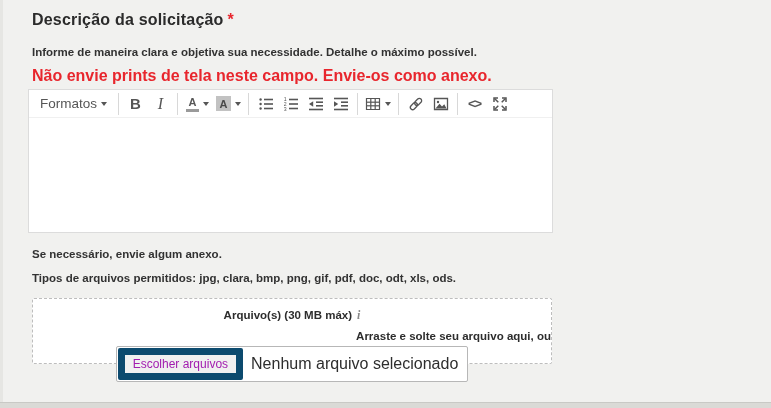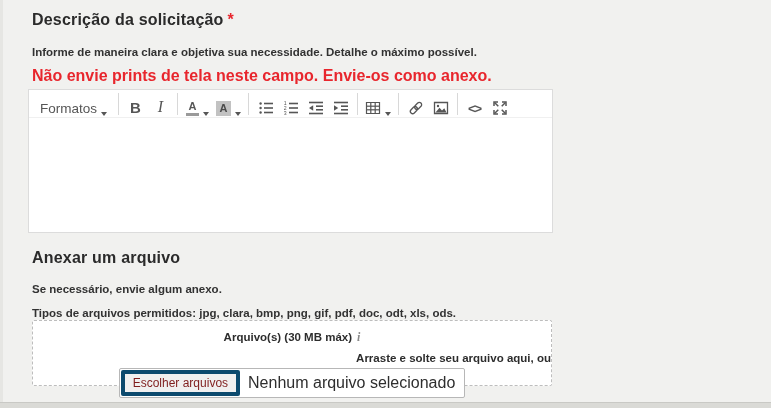--- a/index.html
+++ b/index.html
@@ -14,51 +14,51 @@
   .content{position:absolute;left:32px;top:10px;width:521px;}
 
   .section-title{font-size:16px;font-weight:bold;color:#2b2b2b;line-height:20px;margin:0 0 15px 0;letter-spacing:.2px;}
   .req{color:#e8262d;font-weight:bold;margin-left:4px;}
   .help-line{font-size:11.5px;font-weight:bold;color:#323232;line-height:14px;margin:0 0 10px 0;}
   .warn-line{font-size:16px;font-weight:bold;color:#e8262d;line-height:14px;margin:0 0 6px 0;}
 
   
   .editor{margin-left:-4px;width:525px;background:#fff;border:1px solid #dcdcdc;box-sizing:border-box;}
   .toolbar{height:27px;display:flex;align-items:center;padding:0 4px;border-bottom:1px solid #f0f0f0;}
-  .tb-btn{height:24px;min-width:25px;display:inline-flex;align-items:flex-end;justify-content:center;color:#565656;cursor:pointer;border-radius:2px;}
+  .tb-btn{height:24px;min-width:25px;display:inline-flex;align-items:center;justify-content:center;color:#565656;cursor:pointer;border-radius:2px;}
   .tb-sep{width:1px;height:22px;background:#d8d8d8;margin:0 4px;flex:none;}
   .caret{width:0;height:0;border-left:3.5px solid transparent;border-right:3.5px solid transparent;border-top:4px solid #565656;margin-left:4px;display:inline-block;}
   .formats-btn{padding:0 7px;font-size:13.5px;color:#565656;}
   .glyph-b{font-size:15px;font-weight:bold;}
   .glyph-i{font-family:"Liberation Serif",serif;font-style:italic;font-size:16px;}
   .color-stack{display:flex;flex-direction:column;align-items:center;}
   .color-a{font-size:11px;font-weight:bold;}
   .color-bar{width:13px;height:3px;background:#9a9a9a;margin-top:1px;}
   .back-a{width:15px;height:15px;background:#c2c2c2;display:flex;align-items:center;justify-content:center;font-size:11px;font-weight:bold;color:#4a4a4a;}
   .split{padding:0 3px;}
   .glyph-code{font-size:13px;font-weight:bold;letter-spacing:-1px;}
   .tb-icon{display:block;}
   .tb-icon *{vector-effect:non-scaling-stroke;}
   .edit-area{height:114px;background:#fff;cursor:text;}
 
   
   .attach-title{margin:15px 0 0 0;}
   .attach-help{margin:14px 0 0 0;}
   .attach-types{margin:10px 0 0 0;}
   .dropzone{
-    width:520px;box-sizing:border-box;height:66px;
+    margin-top:13px;width:520px;box-sizing:border-box;height:66px;
     background:#fff;border:1px dashed #bdbdbd;border-radius:2px;
     text-align:center;padding-top:9px;
   }
   .dz-line1{font-size:11.5px;font-weight:bold;line-height:15px;color:#2d2d2d;}
   .info-i{font-family:"Liberation Serif",serif;font-style:italic;font-weight:bold;color:#8a8a8a;margin-left:5px;font-size:12px;cursor:pointer;}
   .dz-line2{font-size:11.5px;font-weight:bold;line-height:14px;color:#2d2d2d;margin-top:6px;text-align:right;}
   .file-row{margin-top:3px;}
   .file-input{display:inline-flex;align-items:center;border:1px solid #b7b7b7;background:#fff;border-radius:2px;}
-  .file-btn{margin:1px;border:4px solid #0c4a6e;background:#f0f0f0;border-radius:2px;font-size:12px;color:#7f1d1d;padding:2px 8px;font-family:"Liberation Sans",sans-serif;cursor:pointer;}
+  .file-btn{margin:1px;border:7px solid #0c4a6e;background:#f0f0f0;border-radius:2px;font-size:12px;color:#a21caf;padding:2px 8px;font-family:"Liberation Sans",sans-serif;cursor:pointer;}
   .file-status{font-size:16px;color:#2e2e2e;padding:0 9px 0 7px;}
 </style>
 </head>
 <body>
 
 <div class="page">
   <div class="edge-left"></div>
 
   <div class="content">
 
@@ -197,21 +197,20 @@
               <line x1="13.2" y1="2.8" x2="9.7" y2="6.3"></line>
             <line x1="2.8" y1="13.2" x2="6.3" y2="9.7"></line>
               <line x1="13.2" y1="13.2" x2="9.7" y2="9.7"></line>
           </svg>
         </div>
       </div>
 
       <div class="edit-area"></div>
     </div>
 
-    <h2 class="section-title attach-title">Anexar um arquivo</h2>
     <p class="help-line attach-help">Se necessário, envie algum anexo.</p>
     <p class="help-line attach-types">Tipos de arquivos permitidos: jpg, clara, bmp, png, gif, pdf, doc, odt, xls, ods.</p>
 
     <div class="dropzone">
       <div class="dz-line1"><span>Arquivo(s) (30 MB máx)</span><span class="info-i">i</span></div>
       <div class="dz-line2">Arraste e solte seu arquivo aqui, ou</div>
       <div class="file-row">
         <span class="file-input">
           <button class="file-btn" type="button">Escolher arquivos</button>
           <span class="file-status">Nenhum arquivo selecionado</span>

